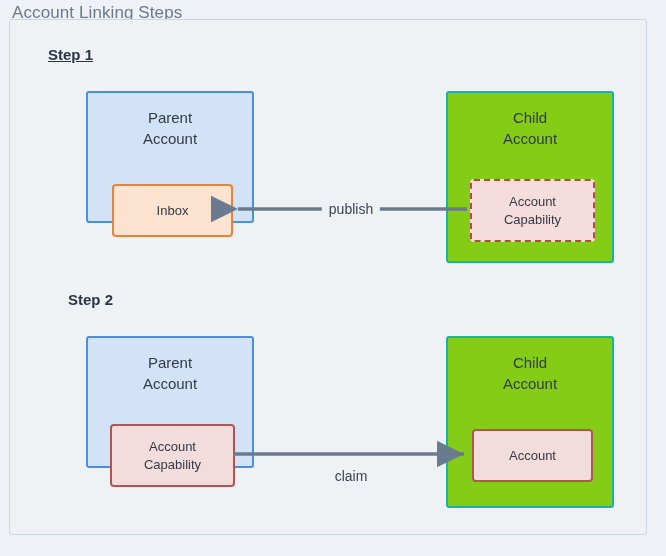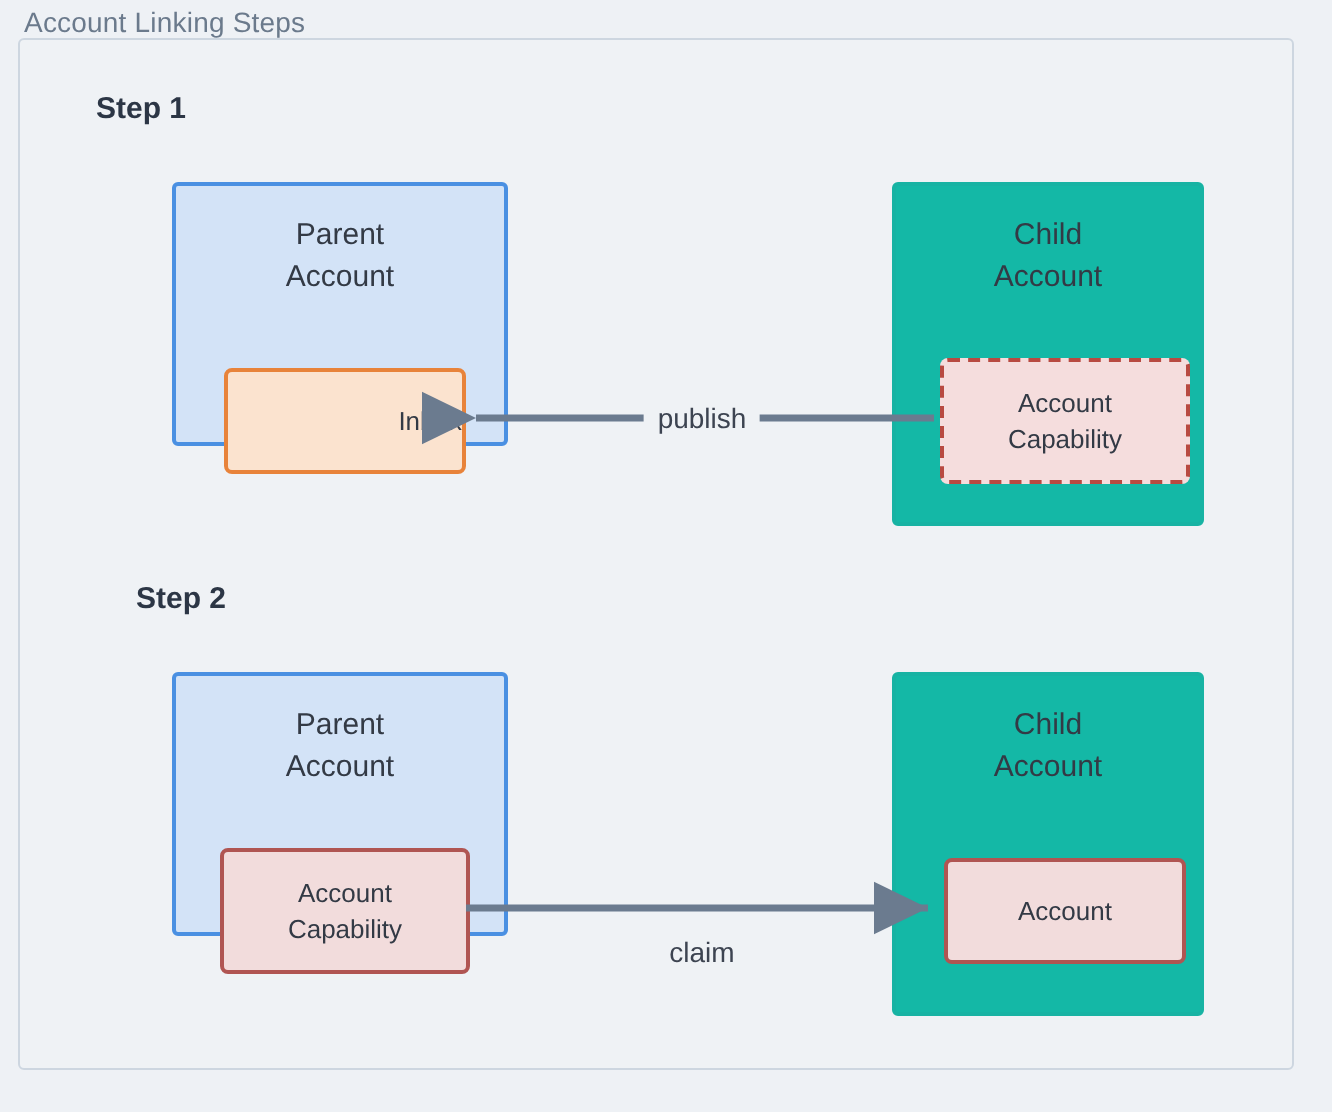--- a/index.html
+++ b/index.html
@@ -14,21 +14,21 @@
     height: 556px;
     background: #eef1f5;
     overflow: hidden;
   }
 
   
   #diagram-title {
     position: absolute;
     left: 12px;
     top: 3px;
-    font-size: 14px;
+    font-size: 17px;
     color: #6b7a8c;
     letter-spacing: 0.1px;
     white-space: nowrap;
   }
   #diagram-frame {
     position: absolute;
     left: 9px;
     top: 19px;
     width: 638px;
     height: 516px;
@@ -39,21 +39,21 @@
   }
 
   
   .step-label {
     position: absolute;
     font-size: 15px;
     font-weight: bold;
     color: #2c3645;
     white-space: nowrap;
   }
-  #step-1-label { left: 48px; top: 46px; }
+  #step-1-label { left: 48px; top: 46px; text-decoration: underline; }
   #step-2-label { left: 48px; top: 291px; margin-left: 20px; }
 
   
   .account-node {
     position: absolute;
     box-sizing: border-box;
     border-radius: 3px;
   }
   .account-node .node-title {
     position: absolute;
@@ -66,23 +66,23 @@
     color: #333a45;
     white-space: pre-line;
   }
   .parent-node {
     width: 168px;
     height: 132px;
     background: #d3e3f7;
     border: 2px solid #4a90e2;
   }
   .child-node {
-    width: 156px;
+    width: 168px;
     height: 172px;
-    background: #14b8a6;
+    background: #84cc16;
     border: 2px solid #17b3a3;
   }
   #parent-node-step1 { left: 86px; top: 91px; }
   #child-node-step1  { left: 446px; top: 91px; }
   #parent-node-step2 { left: 86px; top: 336px; }
   #child-node-step2  { left: 446px; top: 336px; }
 
   
   .inner-box {
     position: absolute;
@@ -93,21 +93,20 @@
     justify-content: center;
     text-align: center;
     font-size: 13px;
     line-height: 18px;
     color: #333a45;
     white-space: pre-line;
   }
   .inner-inbox {
     background: #fbe3cf;
     border: 2px solid #e8833a;
-    justify-content: flex-end;
   }
   .inner-capability-dashed {
     background: #f5dddd;
     border: 2px dashed #b84a41;
   }
   .inner-capability-solid {
     background: #f2dcdc;
     border: 2px solid #b05552;
   }
   .inner-account-solid {

